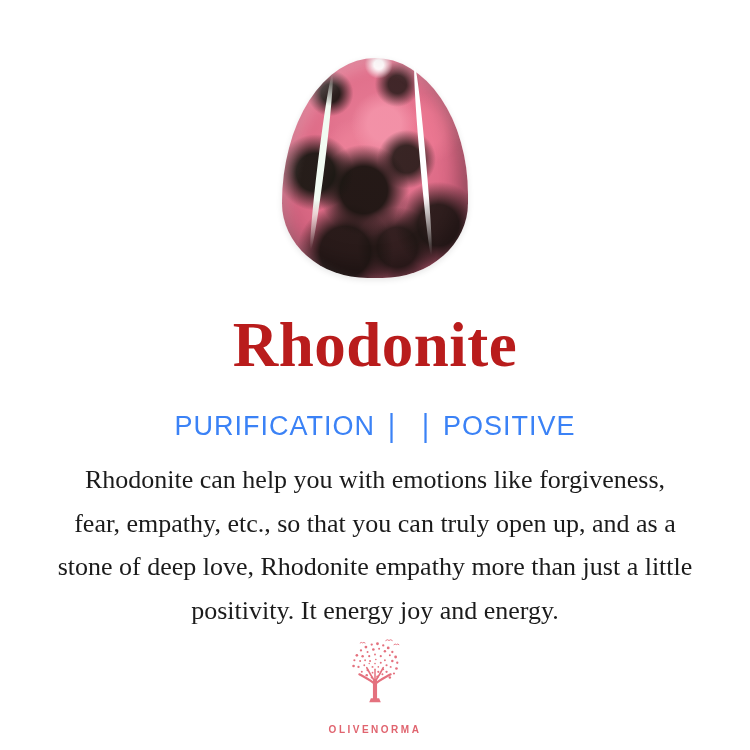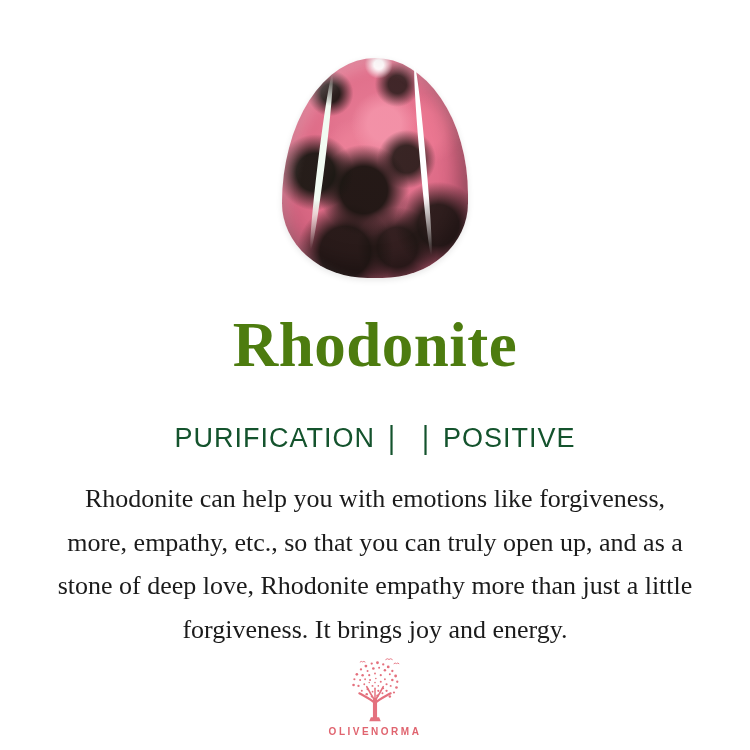--- a/index.html
+++ b/index.html
@@ -58,53 +58,53 @@
     transform: rotate(-5deg);
   }
 
   
   .title {
     margin: 36px 0 0 0;
     font-family: "Liberation Serif", serif;
     font-weight: bold;
     font-size: 63px;
     line-height: 1;
-    color: #4d7c0f;
+    color: #b91c1c;
     letter-spacing: 0.5px;
   }
 
   
   .keywords {
-    margin-top: 46px;
+    margin-top: 34px;
     font-family: "Liberation Sans", sans-serif;
     font-size: 27px;
-    color: #14532d;
+    color: #3b82f6;
     letter-spacing: 1px;
     display: flex; justify-content: center; align-items: center;
   }
   .keyword-sep { margin: 0 13px; font-weight: 300; transform: scaleY(1.15); display: inline-block; }
 
   
   .description {
-    margin-top: 23px;
+    margin-top: 16px;
     font-family: "Liberation Serif", serif;
     font-size: 26px;
     line-height: 43.5px;
     color: #1b1b1b;
     width: 100%;
   }
   .desc-line { white-space: nowrap; }
 
   
   .logo {
     margin-top: 6px;
     display: flex; flex-direction: column; align-items: center;
   }
   .brand-name {
-    margin-top: 3px;
+    margin-top: 20px;
     font-family: "Liberation Sans", sans-serif;
     font-size: 10px;
     font-weight: bold;
     letter-spacing: 2.5px;
     color: #e0646f;
   }
 </style>
 </head>
 <body>
 
@@ -118,23 +118,23 @@
 
   <div class="keywords">
     <span>PURIFICATION</span>
     <span class="keyword-sep">|</span>
     <span class="keyword-sep">|</span>
     <span>POSITIVE</span>
   </div>
 
   <div class="description">
     <div class="desc-line">Rhodonite can help you with emotions like forgiveness,</div>
-    <div class="desc-line">more, empathy, etc., so that you can truly open up, and as a</div>
+    <div class="desc-line">fear, empathy, etc., so that you can truly open up, and as a</div>
     <div class="desc-line">stone of deep love, Rhodonite empathy more than just a little</div>
-    <div class="desc-line">forgiveness. It brings joy and energy.</div>
+    <div class="desc-line">positivity. It energy joy and energy.</div>
   </div>
 
   <div class="logo">
     <svg width="76" height="66" viewBox="0 0 80 80" aria-hidden="true">
       <g fill="#e4717e">
 
         <circle cx="14" cy="34" r="1.6"></circle>
           <circle cx="15" cy="27" r="1.3"></circle>
           <circle cx="18" cy="21" r="1.6"></circle>
         <circle cx="23" cy="15" r="1.4"></circle>

